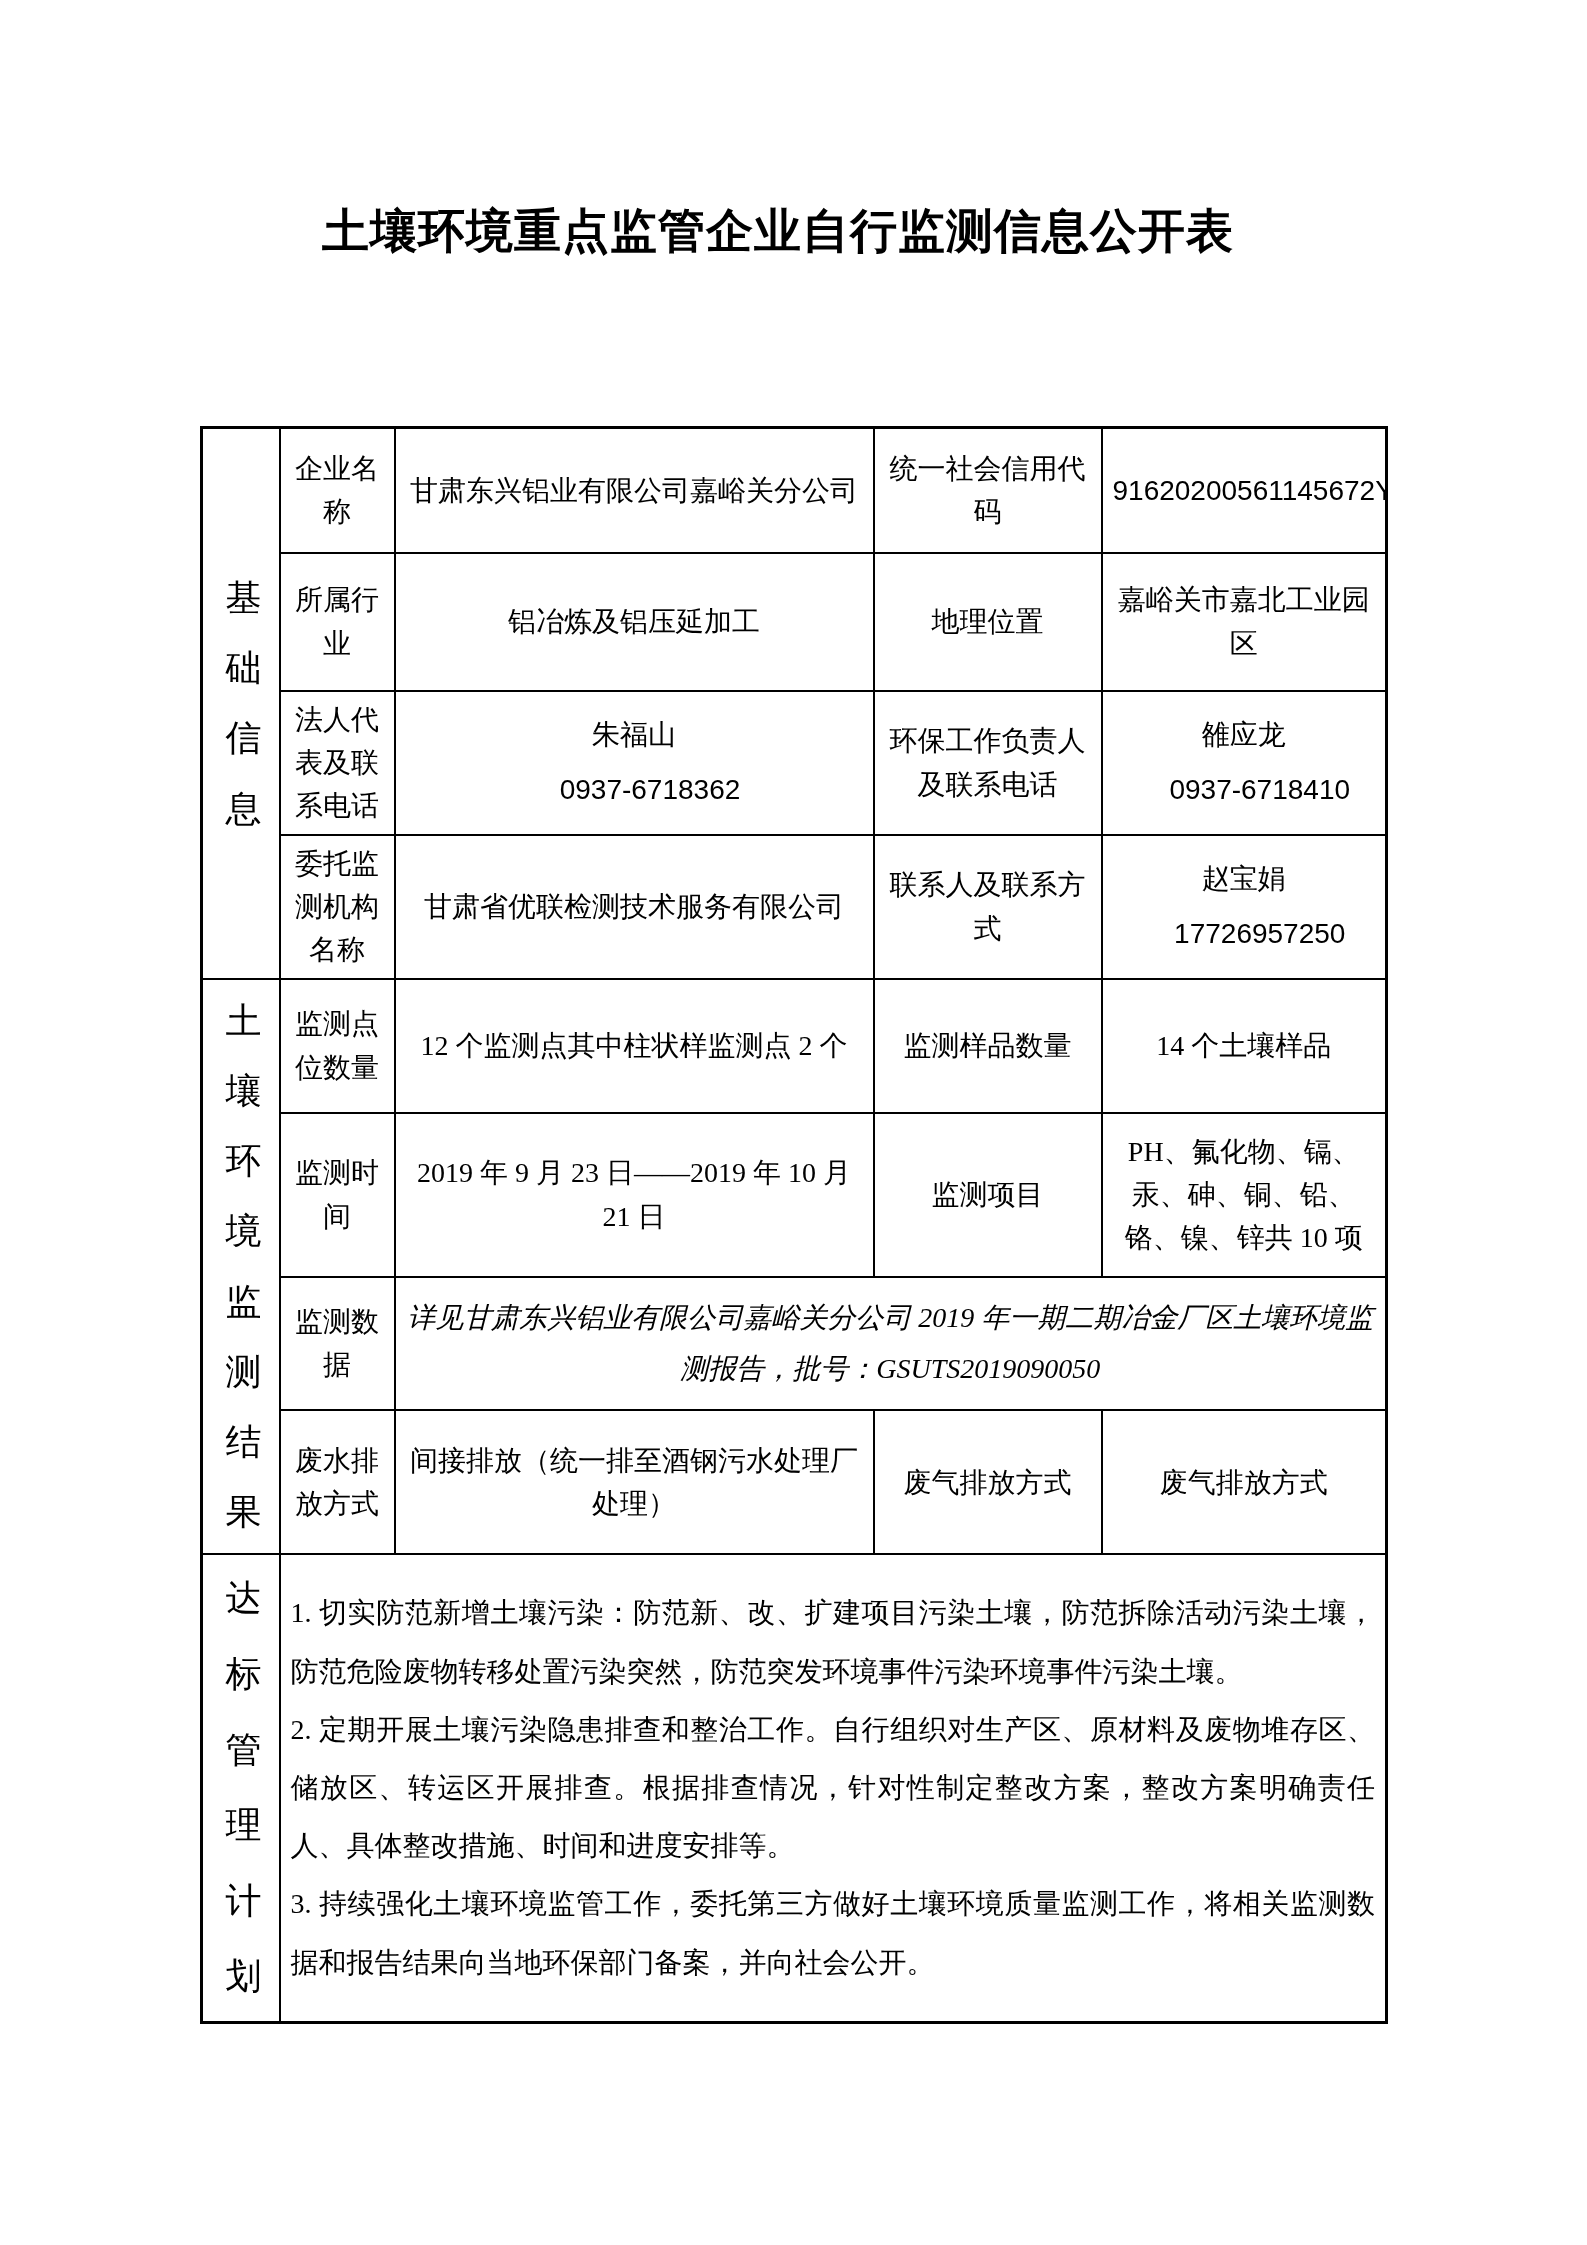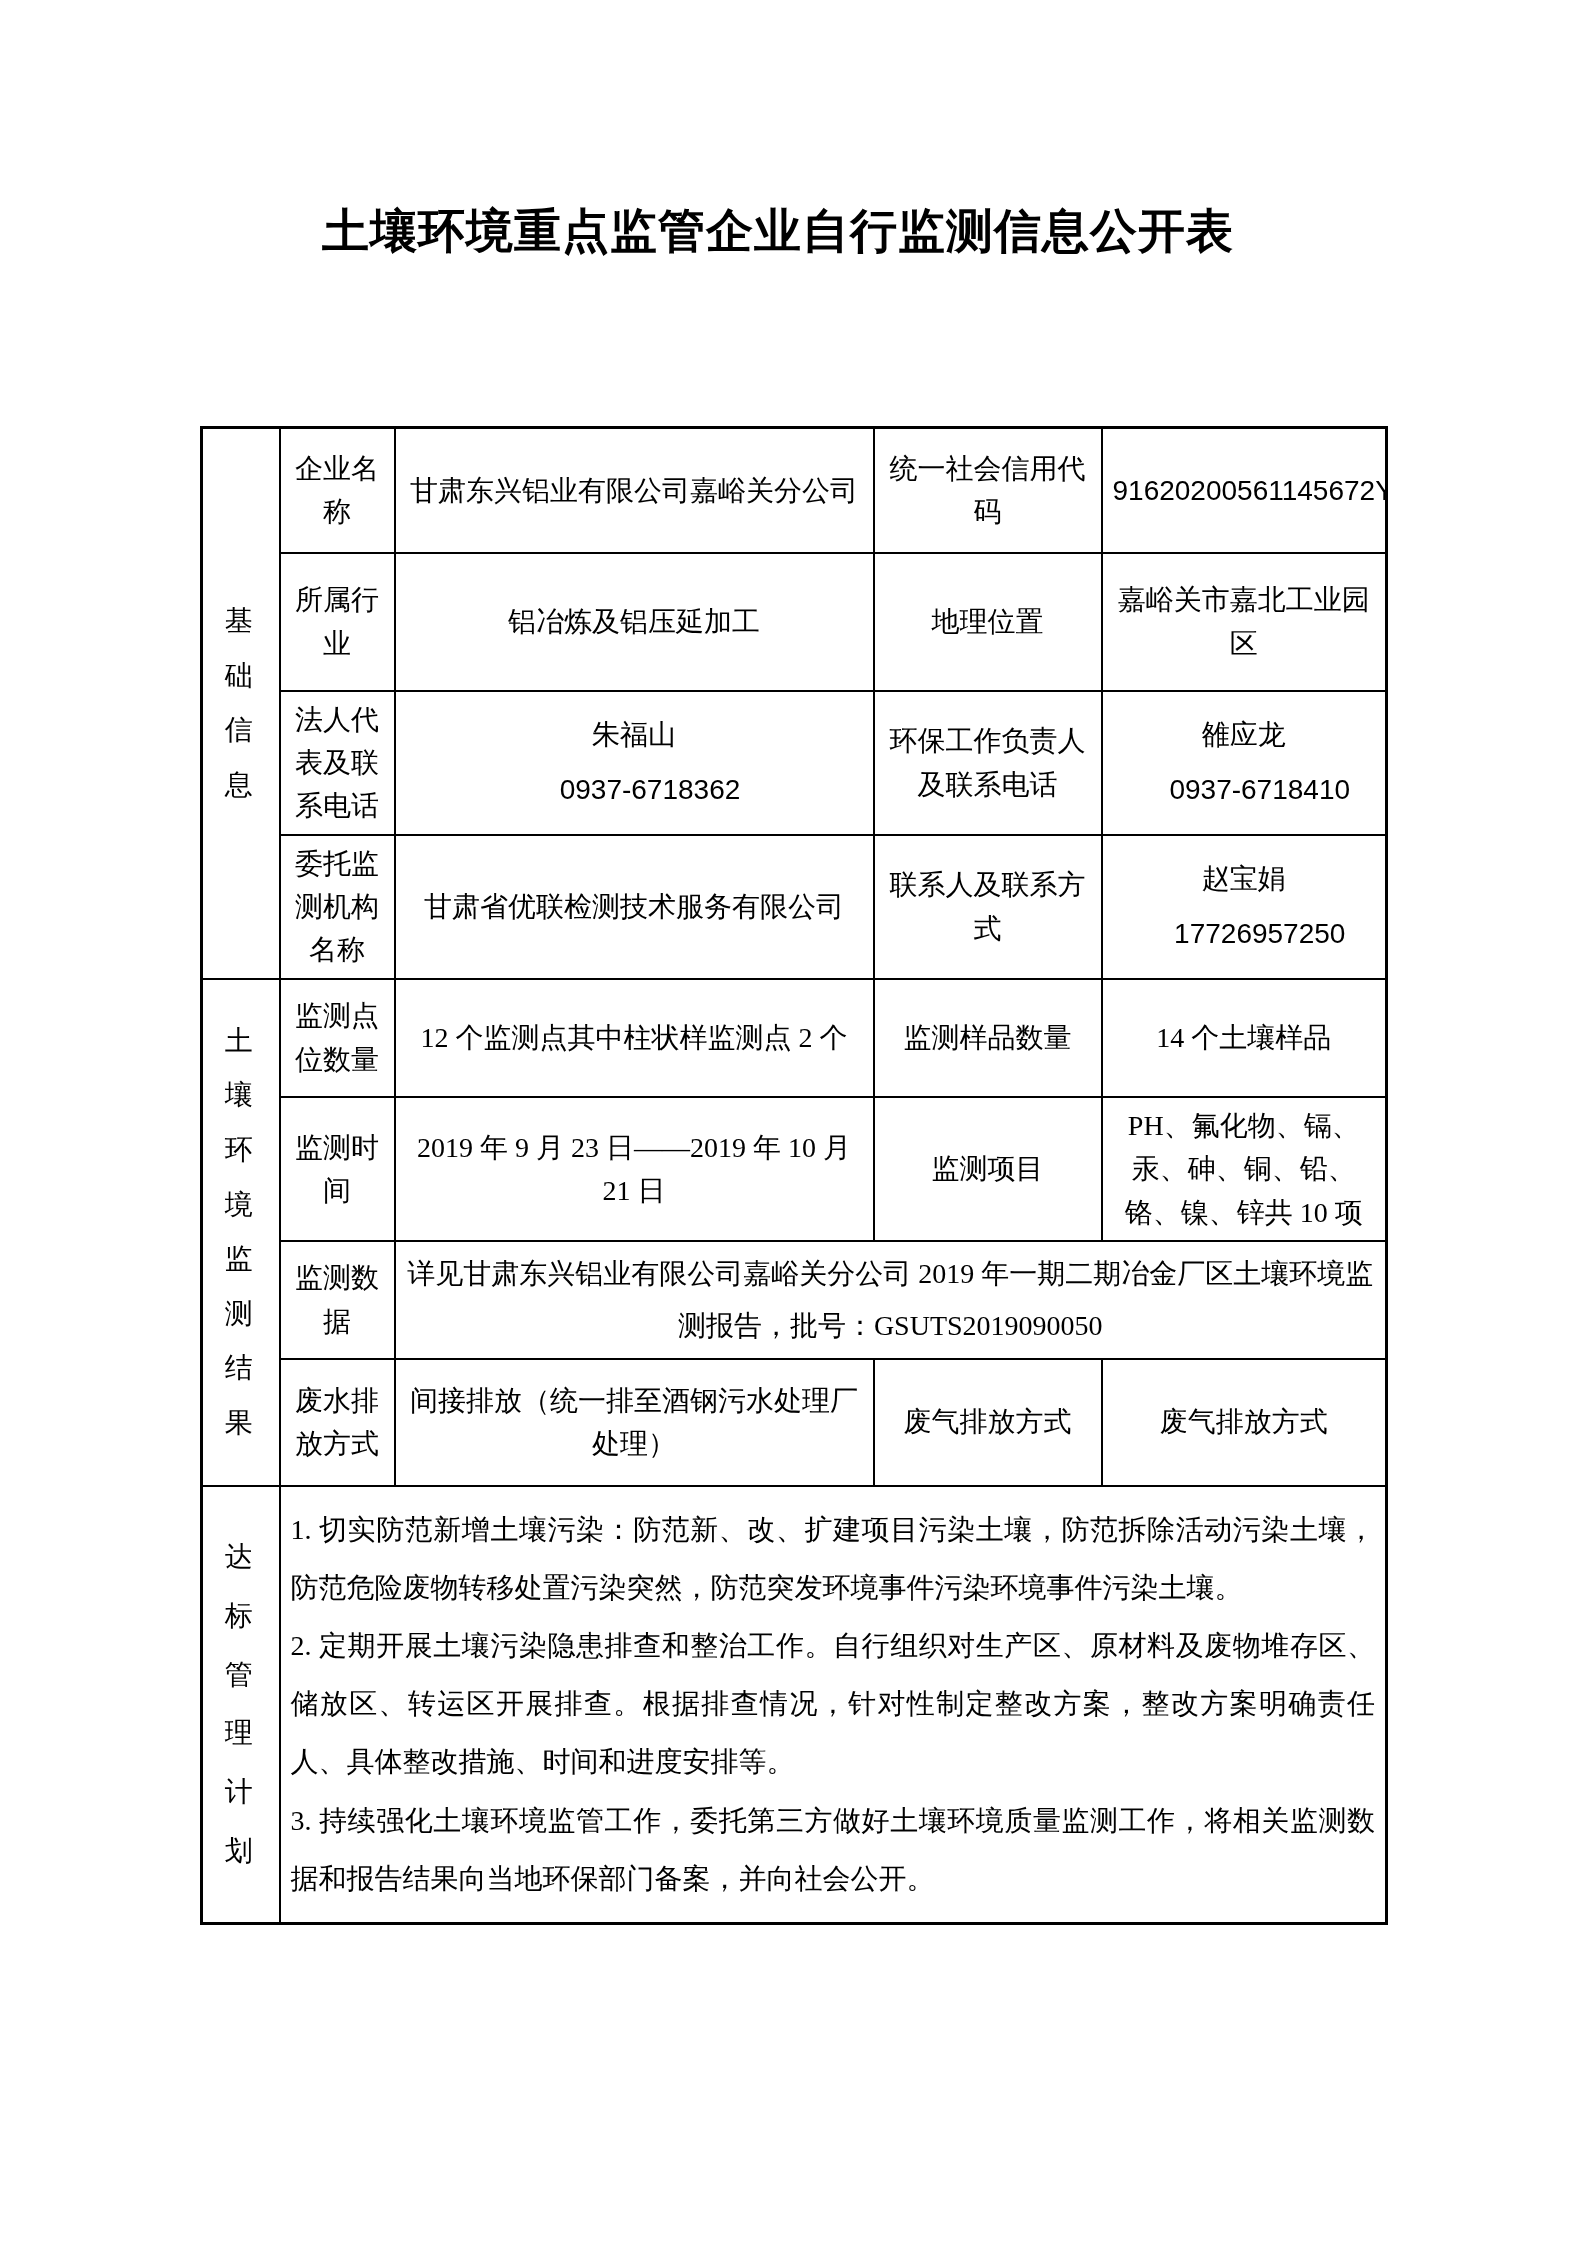--- a/index.html
+++ b/index.html
@@ -25,35 +25,35 @@
     border:2px solid #000;
     vertical-align:middle;text-align:center;
     padding:6px 10px;
     overflow:hidden;
   }
   td.sec{
     padding:0;
   }
   td.sec .vtext{
     width:1.15em;margin:0 auto;
-    font-size:28px;line-height:1.95;
-    word-break:break-all;text-align:left;
+    font-size:36px;line-height:1.95;
+    word-break:break-all;text-align:right;
   }
   td.lbl{letter-spacing:0px;}
   td.lbl3{padding:6px 26px;}
   .num{font-family:"Liberation Sans","DejaVu Sans",sans-serif;font-size:28px;margin-left:32px;}
   .twoline div{line-height:1.95;}
   td.plan-cell{
     text-align:left;vertical-align:middle;
     padding:16px 30px 16px 30px;
   }
   td.plan-cell p{
     margin:0;line-height:2.08;text-align:justify;
   }
-  .datacell div{line-height:1.85;}
+  .datacell div{line-height:1.85;font-style:italic;}
 </style>
 </head>
 <body>
 
 <h1 class="page-title">土壤环境重点监管企业自行监测信息公开表</h1>
 
 <table class="doc">
   <colgroup>
     <col style="width:78px">
     <col style="width:115px">

